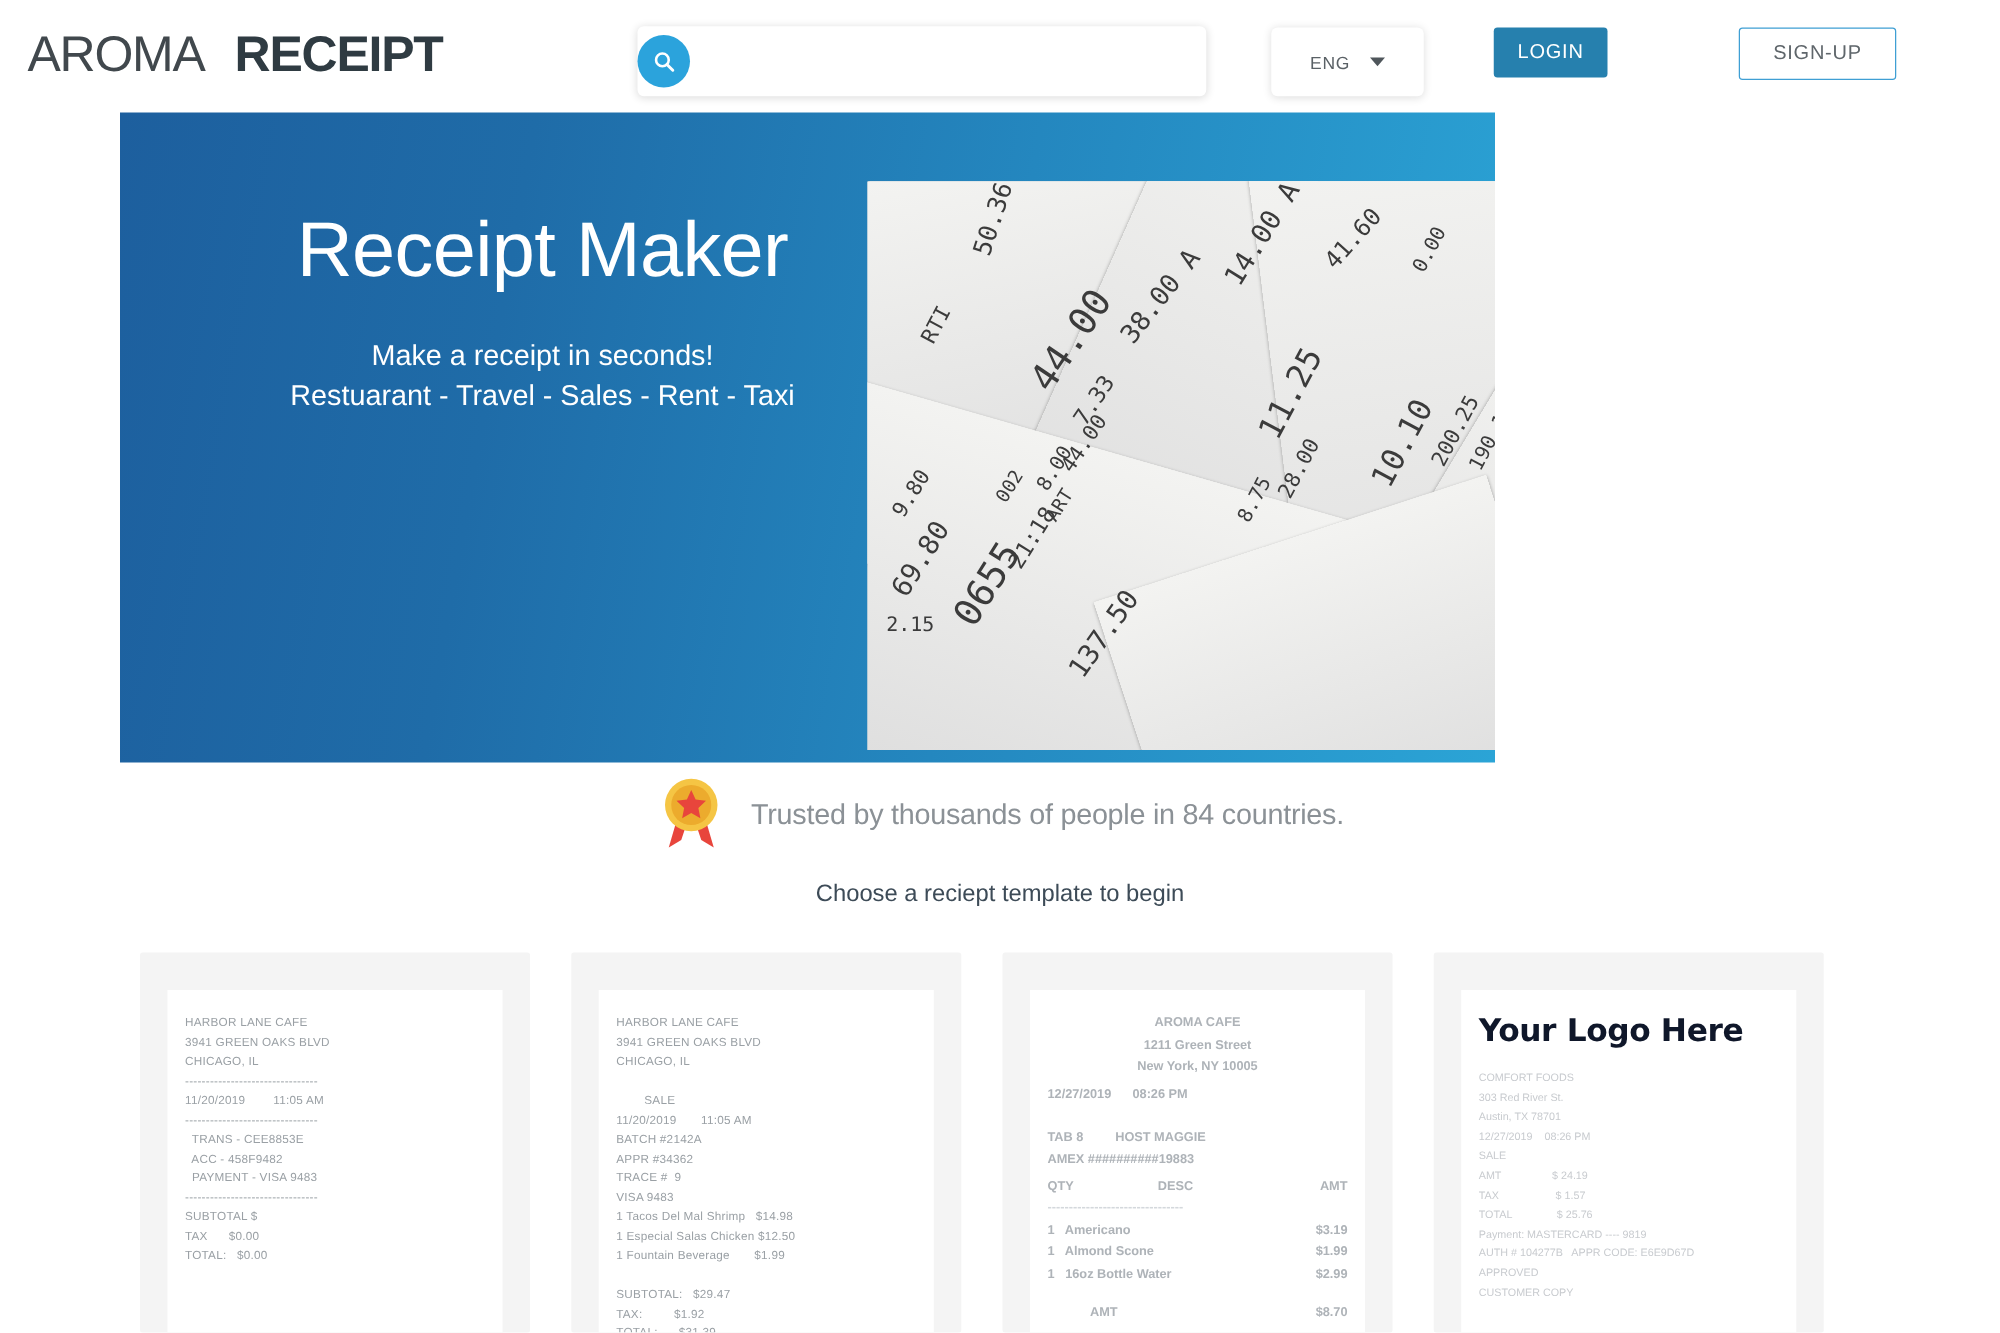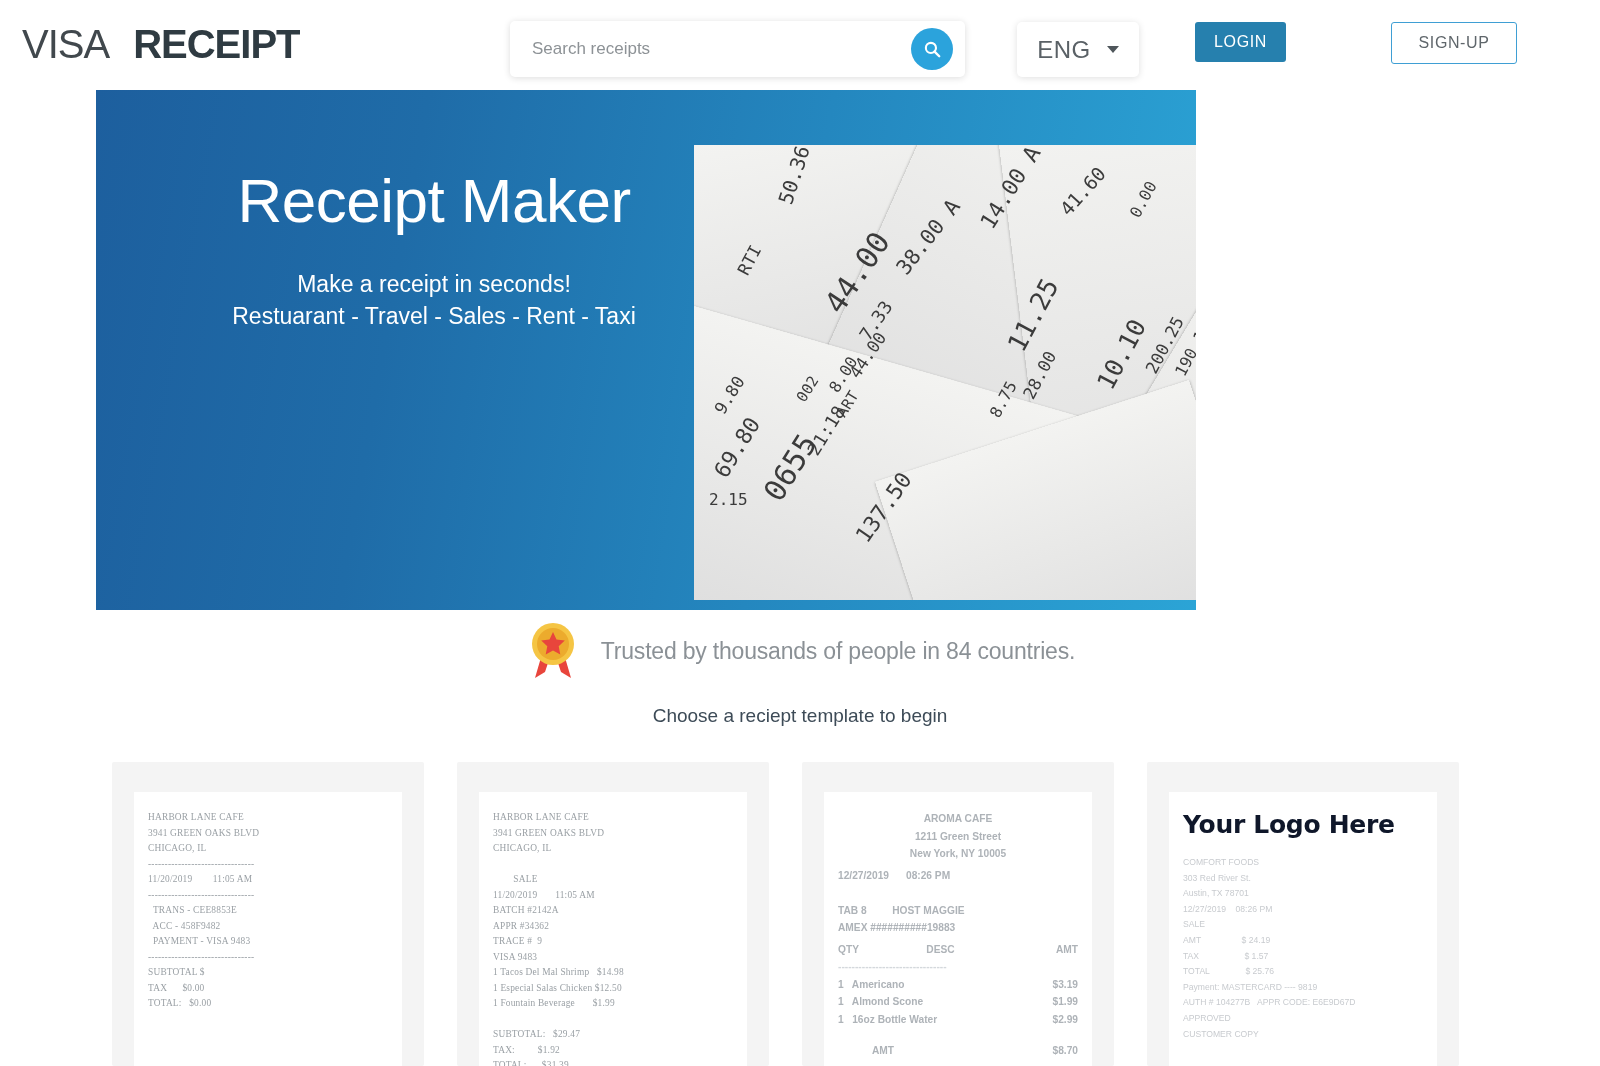--- a/index.html
+++ b/index.html
@@ -51,21 +51,21 @@
   .search-btn svg { width: 19px; height: 19px; }
 
   .lang-wrap {
     position: absolute; left: 1017px; top: 22px;
     width: 122px; height: 55px;
     background: #fff; border-radius: 5px;
     box-shadow: 0 1px 7px rgba(0,0,0,0.13);
     display: flex; align-items: center; justify-content: center;
     gap: 16px; cursor: pointer;
   }
-  .lang-label { font-size: 24px; color: #5a6166; letter-spacing: .5px; }
+  .lang-label { font-size: 14px; color: #5a6166; letter-spacing: .5px; }
   .caret {
     width: 0; height: 0;
     border-left: 6px solid transparent;
     border-right: 6px solid transparent;
     border-top: 7px solid #4f565b;
   }
 
   .login-btn {
     position: absolute; left: 1195px; top: 22px;
     width: 91px; height: 40px;
@@ -161,21 +161,21 @@
     padding: 30px 22px 0 22px;
     overflow: hidden;
     cursor: pointer;
   }
   .receipt {
     background: #ffffff; width: 100%; height: 100%;
     padding: 18px 14px 0 14px;
     overflow: hidden;
   }
   .r-mono {
-    font-family: Liberation Serif, serif;
+    font-family: Liberation Sans, sans-serif;
     font-size: 9.4px; line-height: 15.5px; color: #9aa0a5;
     letter-spacing: .2px; white-space: pre;
   }
   .r-sans {
     font-family: "Liberation Sans", sans-serif;
     font-size: 10.2px; line-height: 17.5px; color: #aeb3b8;
     font-weight: 700; white-space: pre;
   }
   .r-center { text-align: center; }
   .r-logo {
@@ -189,25 +189,24 @@
     white-space: pre;
   }
   .r-row { display: flex; justify-content: space-between; }
 </style>
 </head>
 <body>
 
 <div class="header">
 
   <div class="logo">
-    <span class="light">VISA</span><span class="bold">RECEIPT</span>
+    <span class="light">AROMA</span><span class="bold">RECEIPT</span>
   </div>
 
   <div class="search-wrap">
-    <input class="search-input" type="text" placeholder="Search receipts" style="">
     <button class="search-btn">
       <svg viewBox="0 0 24 24">
         <circle cx="10" cy="10" r="6.4" fill="none" stroke="#ffffff" stroke-width="2.6"></circle>
         <line x1="14.6" y1="14.6" x2="20.5" y2="20.5" stroke="#ffffff" stroke-width="3" stroke-linecap="round"></line>
       </svg>
     </button>
   </div>
 
   <div class="lang-wrap">
     <span class="lang-label">ENG</span>

